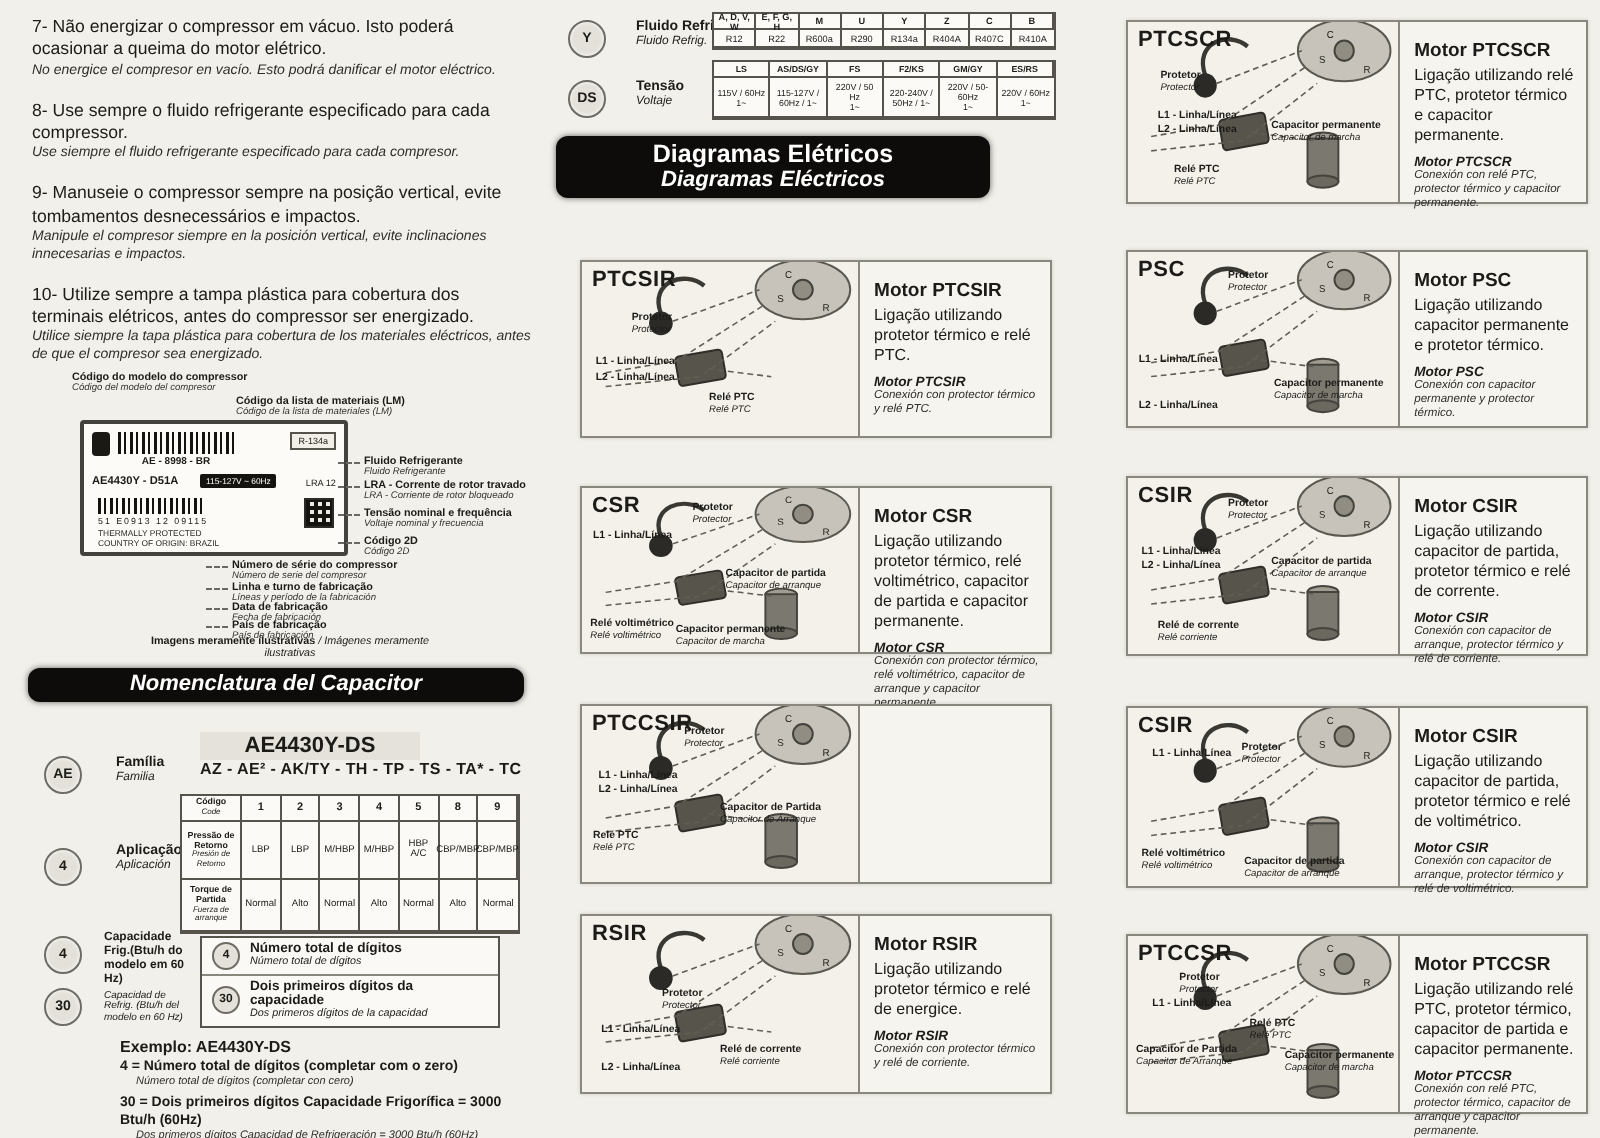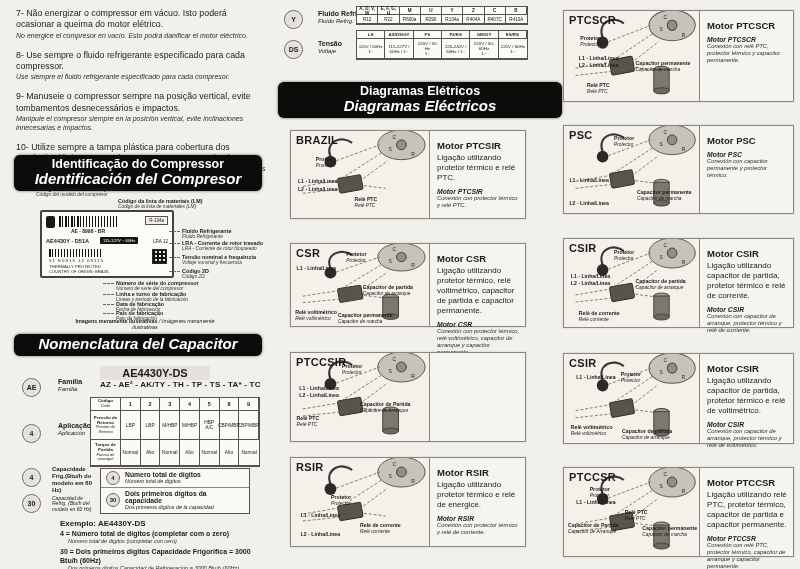--- a/index.html
+++ b/index.html
@@ -2,21 +2,21 @@
 <html><head>
 <meta charset="utf-8">
 <style>
   html,body{margin:0;padding:0;background:#d8d6d0;}
   .page{position:relative;width:800px;height:569px;background:#f2f0ea;font-family:"Liberation Sans",sans-serif;color:#1c1b18;overflow:hidden;}
   .abs{position:absolute;}
 
   
   .hdr{background:#0d0c0a;color:#fff;text-align:center;border-radius:6px;padding:2px 0 3px;box-shadow:0 0 3px rgba(0,0,0,.6);}
   .hdr .t1{font-size:12.5px;font-weight:bold;line-height:1.15;}
-  .hdr .t2{font-size:15px;font-weight:bold;font-style:italic;line-height:1.1;}
+  .hdr .t2{font-size:11px;font-weight:bold;font-style:italic;line-height:1.1;}
 
   
   .instr{margin-bottom:9px;}
   .instr .pt{font-size:8.8px;font-weight:normal;line-height:1.3;}
   .instr .es{font-size:7px;font-style:italic;line-height:1.25;color:#2e2d29;margin-top:1px;}
 
   
   .callout{line-height:1;}
   .callout .pt{font-size:5.4px;font-weight:bold;line-height:1.15;}
   .callout .es{font-size:4.8px;font-style:italic;line-height:1.1;color:#34332f;}
@@ -84,24 +84,20 @@
       <div class="instr">
         <div class="pt">9- Manuseie o compressor sempre na posição vertical, evite tombamentos desnecessários e impactos.</div>
         <div class="es">Manipule el compresor siempre en la posición vertical, evite inclinaciones innecesarias e impactos.</div>
       </div>
       <div class="instr">
         <div class="pt">10- Utilize sempre a tampa plástica para cobertura dos terminais elétricos, antes do compressor ser energizado.</div>
         <div class="es">Utilice siempre la tapa plástica para cobertura de los materiales eléctricos, antes de que el compresor sea energizado.</div>
       </div>
     </div>
 
-  <div class="abs hdr" style="left:14px;top:155px;width:248px;">
-    <div class="t1">Identificação do Compressor</div>
-    <div class="t2">Identificación del Compresor</div>
-  </div>
 
   <div class="abs" id="ident-fig" style="left:10px;top:184px;width:258px;height:148px;">
     <div class="abs id-box" style="left:30px;top:26px;width:130px;height:64px;">
       <div class="abs" style="left:4px;top:4px;width:9px;height:12px;background:#1a1914;border-radius:2px;"></div>
       <div class="abs bar-code" style="left:17px;top:4px;width:58px;height:11px;"></div>
       <div class="abs" style="left:17px;top:16px;width:58px;text-align:center;font-size:5px;font-weight:bold;">AE - 8998 - BR</div>
       <div class="abs chip-line" style="right:4px;top:4px;">R-134a</div>
       <div class="abs" style="left:4px;top:26px;font-size:5.6px;font-weight:bold;">AE4430Y - D51A</div>
       <div class="abs chip-dark" style="left:58px;top:25px;">115-127V ~ 60Hz</div>
       <div class="abs" style="right:4px;top:27px;font-size:4.6px;">LRA 12</div>
@@ -296,21 +292,21 @@
 1~</div>
         <div class="c pre" style="font-size: 4.4px;">220-240V /
 50Hz / 1~</div>
         <div class="c pre" style="font-size: 4.4px;">220V / 50-60Hz
 1~</div>
         <div class="c pre" style="font-size: 4.4px;">220V / 60Hz
 1~</div>
       </div>
     </div>
 
-  <div class="abs hdr" style="left:278px;top:82px;width:284px;">
+  <div class="abs hdr" style="left:278px;top:68px;width:217px;">
     <div class="t1">Diagramas Elétricos</div>
     <div class="t2">Diagramas Eléctricos</div>
   </div>
 
   <div id="panels">
       <div class="panel" style="left: 290px; top: 130px; width: 234px; height: 87px;">
         <div class="p-illus">
           <svg viewBox="0 0 140 88" preserveAspectRatio="none" style="position:absolute;inset:0;width:100%;height:100%">
             <g>
               <ellipse cx="112" cy="14" rx="24" ry="15" fill="#c7c3ba" stroke="#5a5850"></ellipse>
@@ -327,21 +323,21 @@
               <rect x="93" y="57" width="16" height="21" fill="#7b786f" stroke="#45433d"></rect>
               <ellipse cx="101" cy="78" rx="8" ry="3" fill="#6b6860" stroke="#45433d"></ellipse>
             </g>
             <g stroke="#615e55" stroke-width="0.8" stroke-dasharray="3 2" fill="none">
               <path d="M12,56 L48,50 L92,22"></path>
               <path d="M12,63 L60,58 L98,30"></path>
               <path d="M64,54 L96,58"></path>
               <path d="M46,30 L90,14"></path>
             </g>
           </svg>
-          <div class="p-type">BRAZIL</div>
+          <div class="p-type">PTCSIR</div>
           <div class="p-lab" style="left: 18%; top: 30%;">Protetor<span class="es">Protector</span></div>
           <div class="p-lab" style="left: 5%; top: 55%;">L1 - Linha/Línea</div>
           <div class="p-lab" style="left: 5%; top: 64%;">L2 - Linha/Línea</div>
           <div class="p-lab" style="left: 46%; top: 76%;">Relé PTC<span class="es">Relé PTC</span></div>
         </div>
         <div class="p-text">
           <div class="p-title">Motor PTCSIR</div>
           <div class="p-desc">Ligação utilizando protetor térmico e relé PTC.</div>
           <div class="p-es-t">Motor PTCSIR</div>
           <div class="p-es-d">Conexión con protector térmico y relé PTC.</div>
@@ -484,20 +480,21 @@
           </svg>
           <div class="p-type">PTCSCR</div>
           <div class="p-lab" style="left: 12%; top: 28%;">Protetor<span class="es">Protector</span></div>
           <div class="p-lab" style="left: 11%; top: 50%;">L1 - Linha/Línea</div>
           <div class="p-lab" style="left: 11%; top: 58%;">L2 - Linha/Línea</div>
           <div class="p-lab" style="left: 53%; top: 56%;">Capacitor permanente<span class="es">Capacitor de marcha</span></div>
           <div class="p-lab" style="left: 17%; top: 80%;">Relé PTC<span class="es">Relé PTC</span></div>
         </div>
         <div class="p-text">
           <div class="p-title">Motor PTCSCR</div>
+          <div class="p-desc">Ligação utilizando relé PTC, protetor térmico e capacitor permanente.</div>
           <div class="p-es-t">Motor PTCSCR</div>
           <div class="p-es-d">Conexión con relé PTC, protector térmico y capacitor permanente.</div>
         </div>
       </div>
       <div class="panel" style="left: 563px; top: 125px; width: 229px; height: 87px;">
         <div class="p-illus">
           <svg viewBox="0 0 140 88" preserveAspectRatio="none" style="position:absolute;inset:0;width:100%;height:100%">
             <g>
               <ellipse cx="112" cy="14" rx="24" ry="15" fill="#c7c3ba" stroke="#5a5850"></ellipse>
               <circle cx="112" cy="14" r="5" fill="#918d83" stroke="#44423c"></circle>
@@ -521,20 +518,21 @@
             </g>
           </svg>
           <div class="p-type">PSC</div>
           <div class="p-lab" style="left: 37%; top: 11%;">Protetor<span class="es">Protector</span></div>
           <div class="p-lab" style="left: 4%; top: 60%;">L1 - Linha/Línea</div>
           <div class="p-lab" style="left: 4%; top: 86%;">L2 - Linha/Línea</div>
           <div class="p-lab" style="left: 54%; top: 74%;">Capacitor permanente<span class="es">Capacitor de marcha</span></div>
         </div>
         <div class="p-text">
           <div class="p-title">Motor PSC</div>
+          <div class="p-desc">Ligação utilizando capacitor permanente e protetor térmico.</div>
           <div class="p-es-t">Motor PSC</div>
           <div class="p-es-d">Conexión con capacitor permanente y protector térmico.</div>
         </div>
       </div>
       <div class="panel" style="left: 563px; top: 238px; width: 229px; height: 88px;">
         <div class="p-illus">
           <svg viewBox="0 0 140 88" preserveAspectRatio="none" style="position:absolute;inset:0;width:100%;height:100%">
             <g>
               <ellipse cx="112" cy="14" rx="24" ry="15" fill="#c7c3ba" stroke="#5a5850"></ellipse>
               <circle cx="112" cy="14" r="5" fill="#918d83" stroke="#44423c"></circle>

